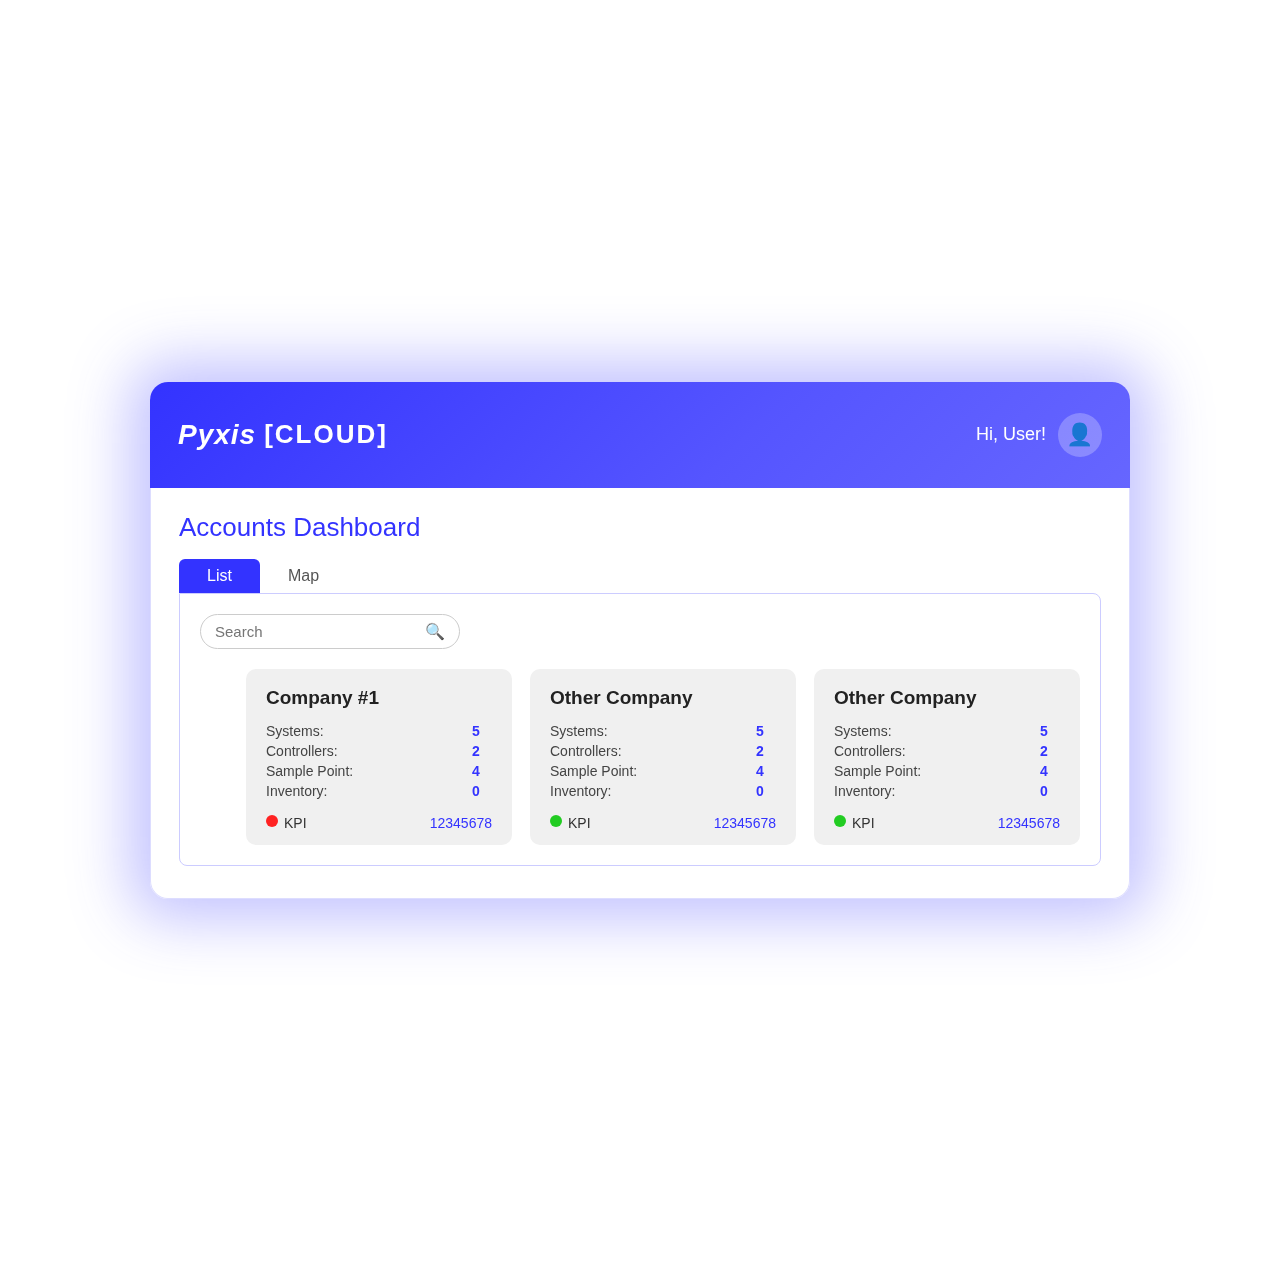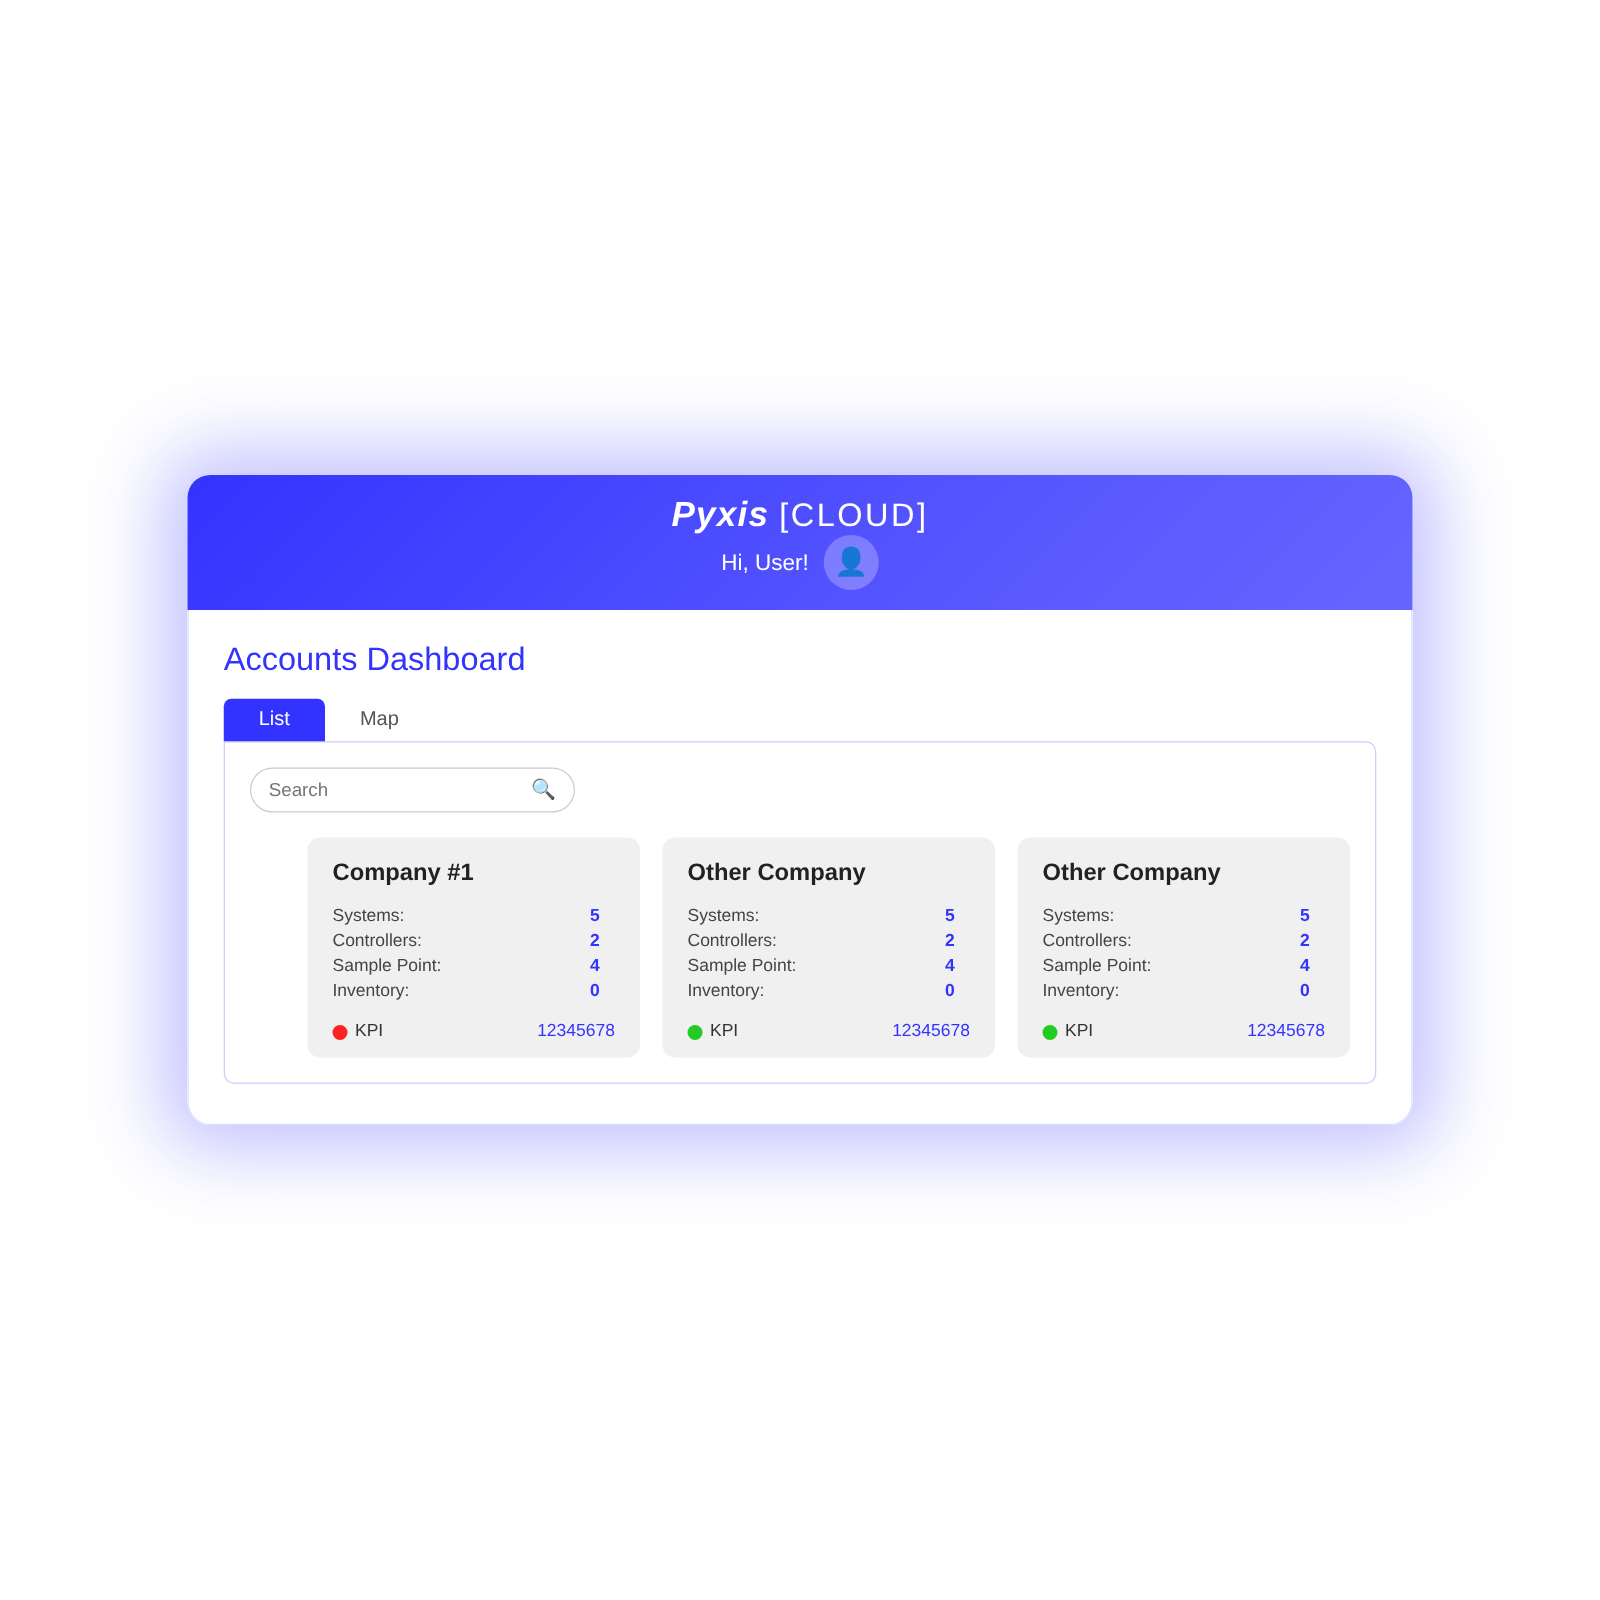--- a/index.html
+++ b/index.html
@@ -18,45 +18,44 @@
       border-radius: 18px;
       overflow: visible;
       position: relative;
       box-shadow: 0 0 60px 20px rgba(80, 80, 255, 0.35);
     }
 
     
     .header {
       background: linear-gradient(135deg, #3333ff 0%, #5555ff 60%, #6666ff 100%);
       border-radius: 18px 18px 0 0;
-      padding: 16px 28px;
+      padding: 31px 28px;
       display: flex;
       align-items: center;
       justify-content: space-between;
-      flex-direction: column;
     }
 
     .logo-area {
       display: flex;
       align-items: center;
       gap: 8px;
     }
 
     .logo-pyxis {
       color: #ffffff;
       font-size: 28px;
       font-weight: 900;
       font-style: italic;
       letter-spacing: 1px;
     }
 
     .logo-cloud {
       color: #ffffff;
       font-size: 26px;
-      font-weight: 400;
+      font-weight: 700;
       letter-spacing: 2px;
       text-transform: uppercase;
     }
 
     .header-right {
       display: flex;
       align-items: center;
       gap: 12px;
     }
 
@@ -270,21 +269,21 @@
 
     .card-footer {
       display: flex;
       align-items: center;
       justify-content: space-between;
       margin-top: 6px;
     }
 
     .kpi-indicator {
       display: flex;
-      align-items: flex-end;
+      align-items: flex-start;
       gap: 6px;
       font-size: 14px;
       color: #333;
       font-weight: 500;
     }
 
     .kpi-dot {
       width: 12px;
       height: 12px;
       border-radius: 50%;

